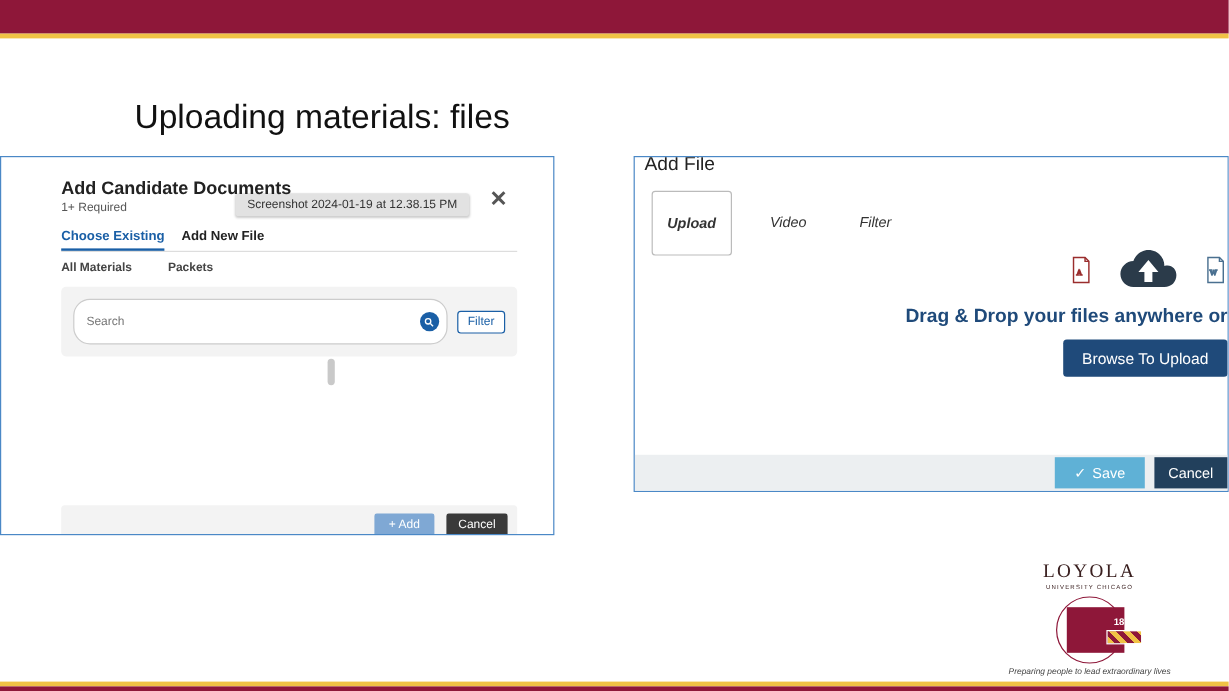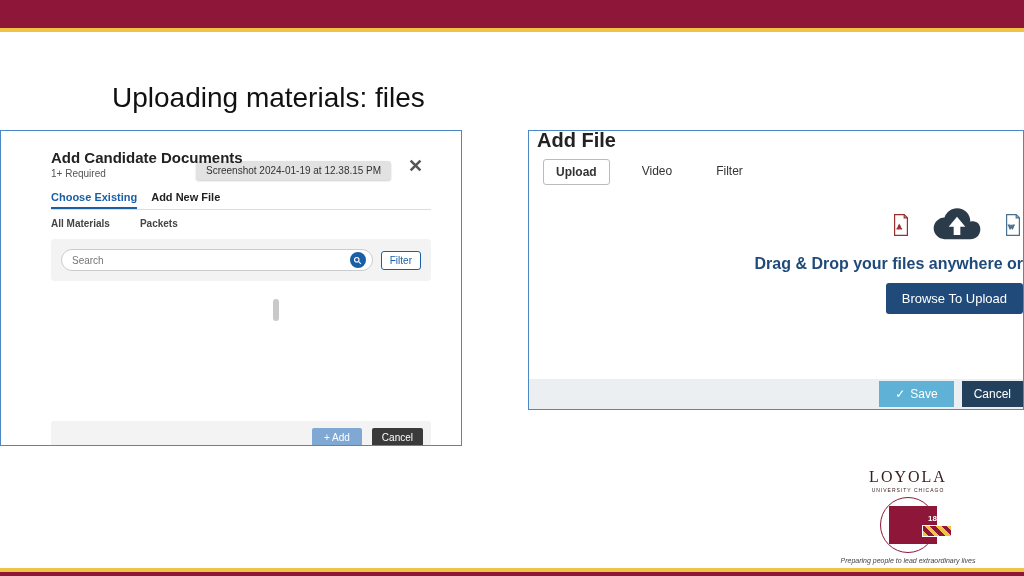--- a/index.html
+++ b/index.html
@@ -67,21 +67,21 @@
     margin-top: 8px; display: flex; gap: 30px; font-size: 10px;
   }
   .tabs2 .tab { color: #444; font-weight: 600; }
   .searchbar-wrap {
     margin-top: 10px; background: #f3f3f3; border-radius: 4px;
     padding: 10px; display: flex; gap: 8px; align-items: center;
   }
   .search-input {
     flex: 1; display: flex; align-items: center;
     background: #fff; border: 1px solid #ccc; border-radius: 14px;
-    height: 22px; padding: 0 6px 0 10px;
+    height: 38px; padding: 0 6px 0 10px;
   }
   .search-input input {
     flex: 1; border: none; outline: none; font-size: 10px; color: #888;
     background: transparent;
   }
   .search-icon-circ {
     width: 16px; height: 16px; border-radius: 50%; background: #1a5fa6;
     display: flex; align-items: center; justify-content: center;
   }
   .search-icon-circ svg { width: 9px; height: 9px; }
@@ -118,27 +118,27 @@
   
   .panel-right {
     position: absolute; top: 130px; left: 528px;
     width: 496px; height: 280px;
     border: 1px solid #4a88c6;
     background: #fff;
     overflow: hidden;
   }
   .pr-title {
     position: absolute; top: -2px; left: 8px;
-    font-size: 20px; font-weight: 700; color: #222;
+    font-size: 16px; font-weight: 400; color: #222;
   }
   .tabs3 {
     position: absolute; top: 28px; left: 14px;
     display: flex; gap: 20px; font-size: 12px; color: #333;
   }
-  .tabs3 .tab { cursor: pointer; padding: 5px 12px; }
+  .tabs3 .tab { cursor: pointer; padding: 19px 12px; font-style: italic; }
   .tabs3 .tab.active { border: 1px solid #bbb; border-radius: 3px; font-weight: 600; }
   .dropzone {
     position: absolute; top: 70px; left: 0; right: 0;
     display: flex; flex-direction: column; align-items: flex-end;
   }
   .icons-row { display: flex; gap: 18px; align-items: center; margin-top: 4px; }
   .file-icon { width: 20px; height: 24px; }
   .file-icon svg { width: 100%; height: 100%; }
   .cloud {
     width: 56px; height: 40px; position: relative;

